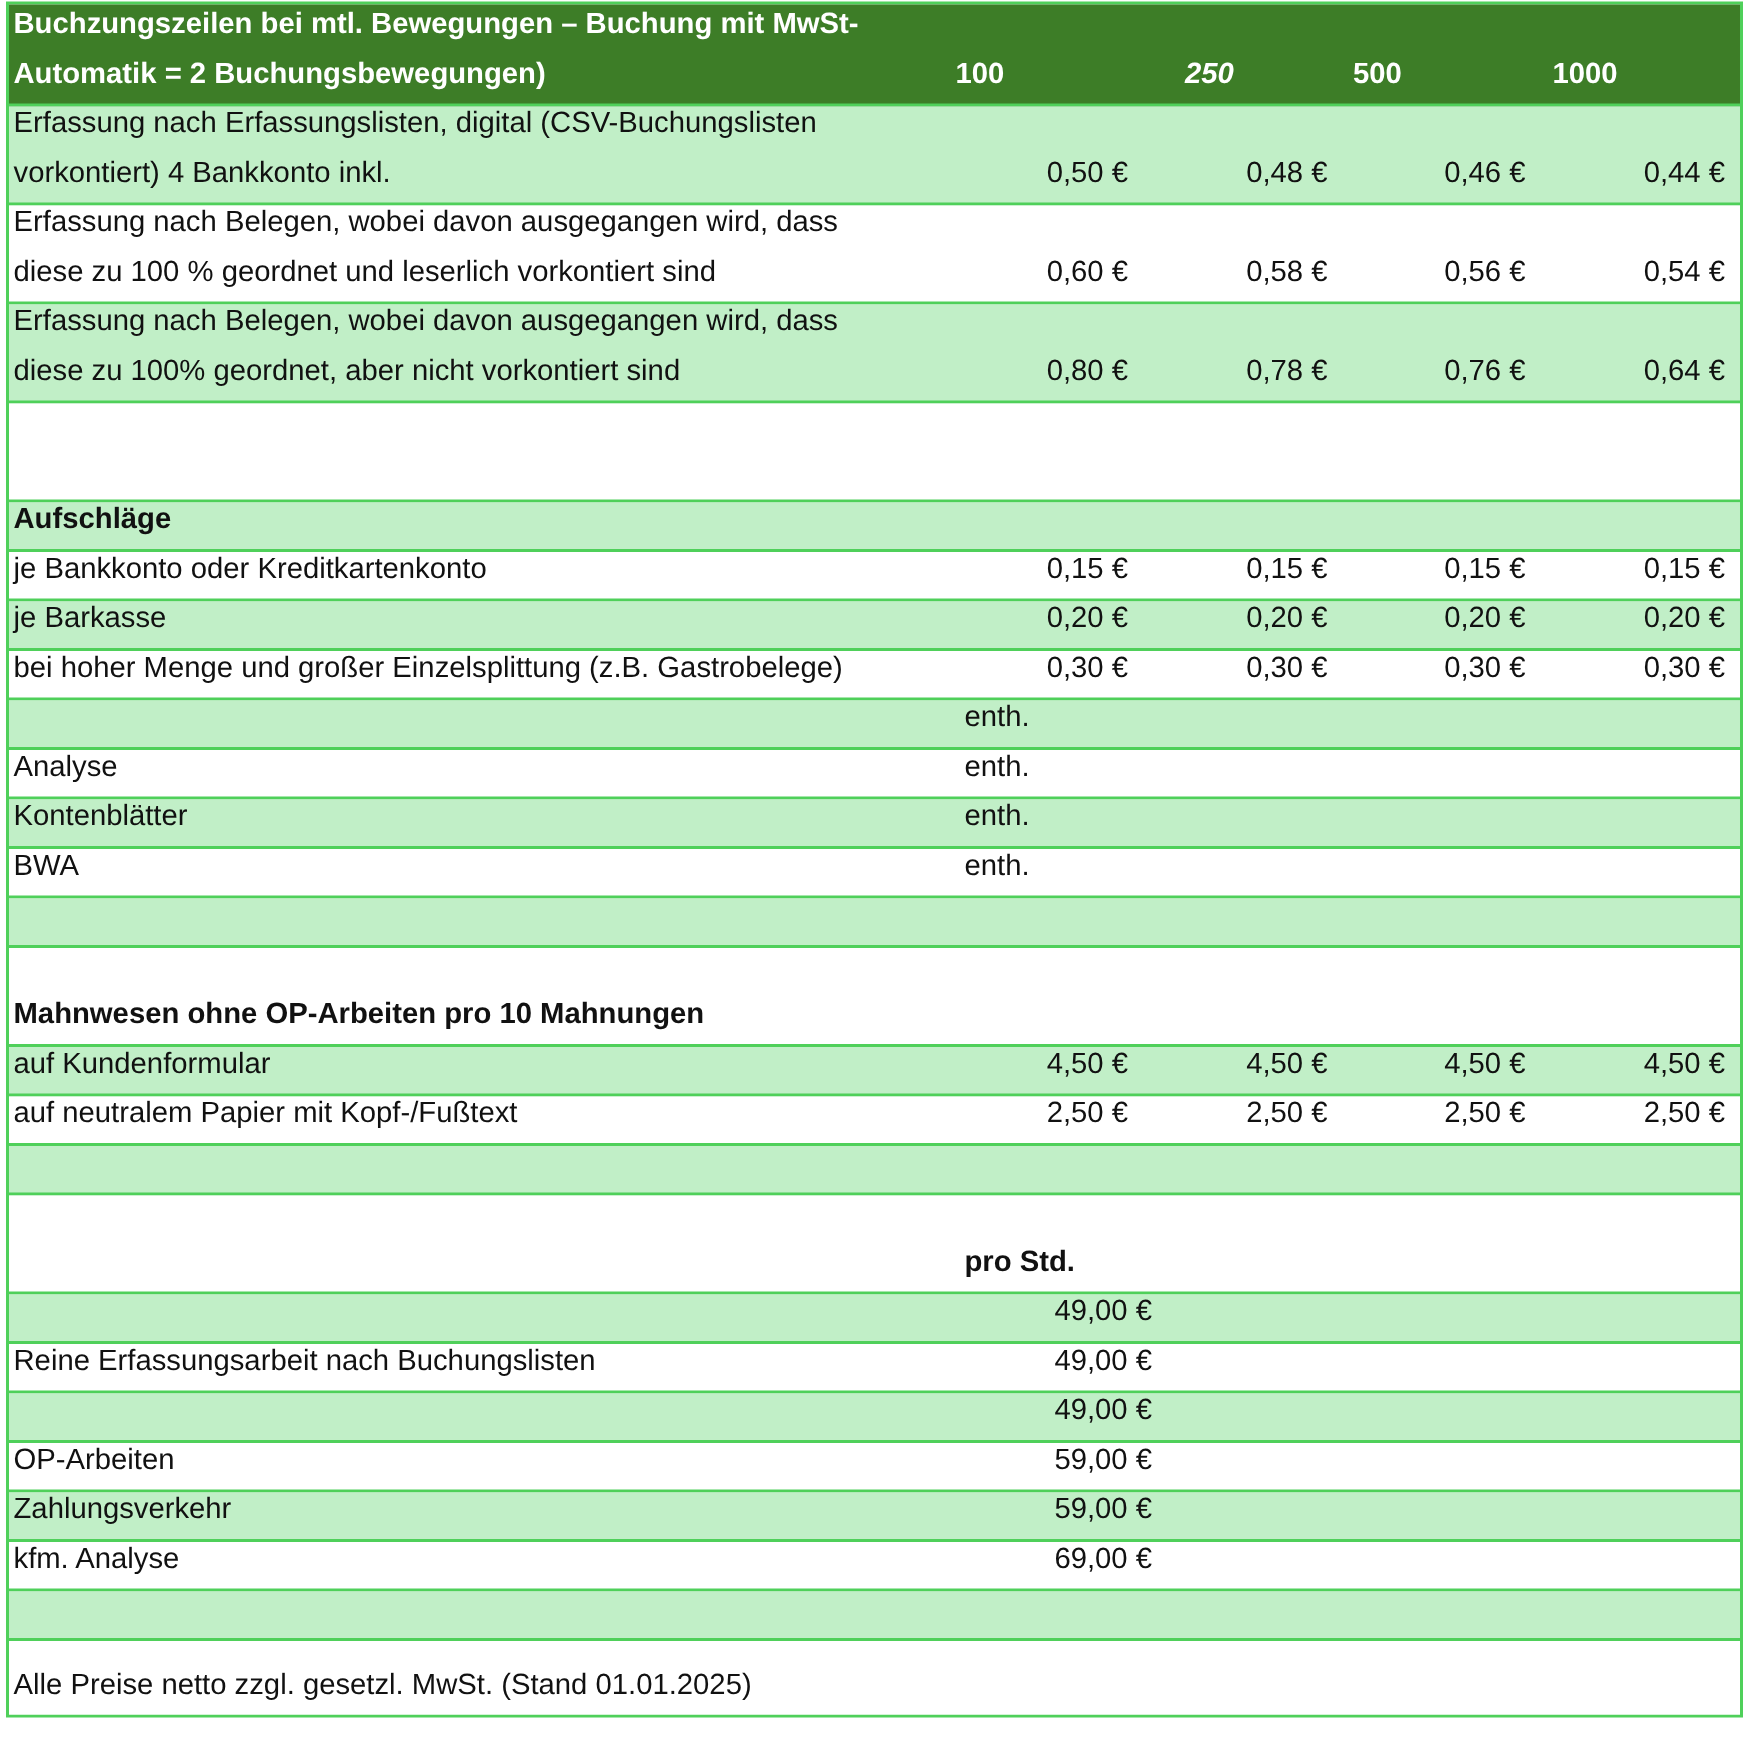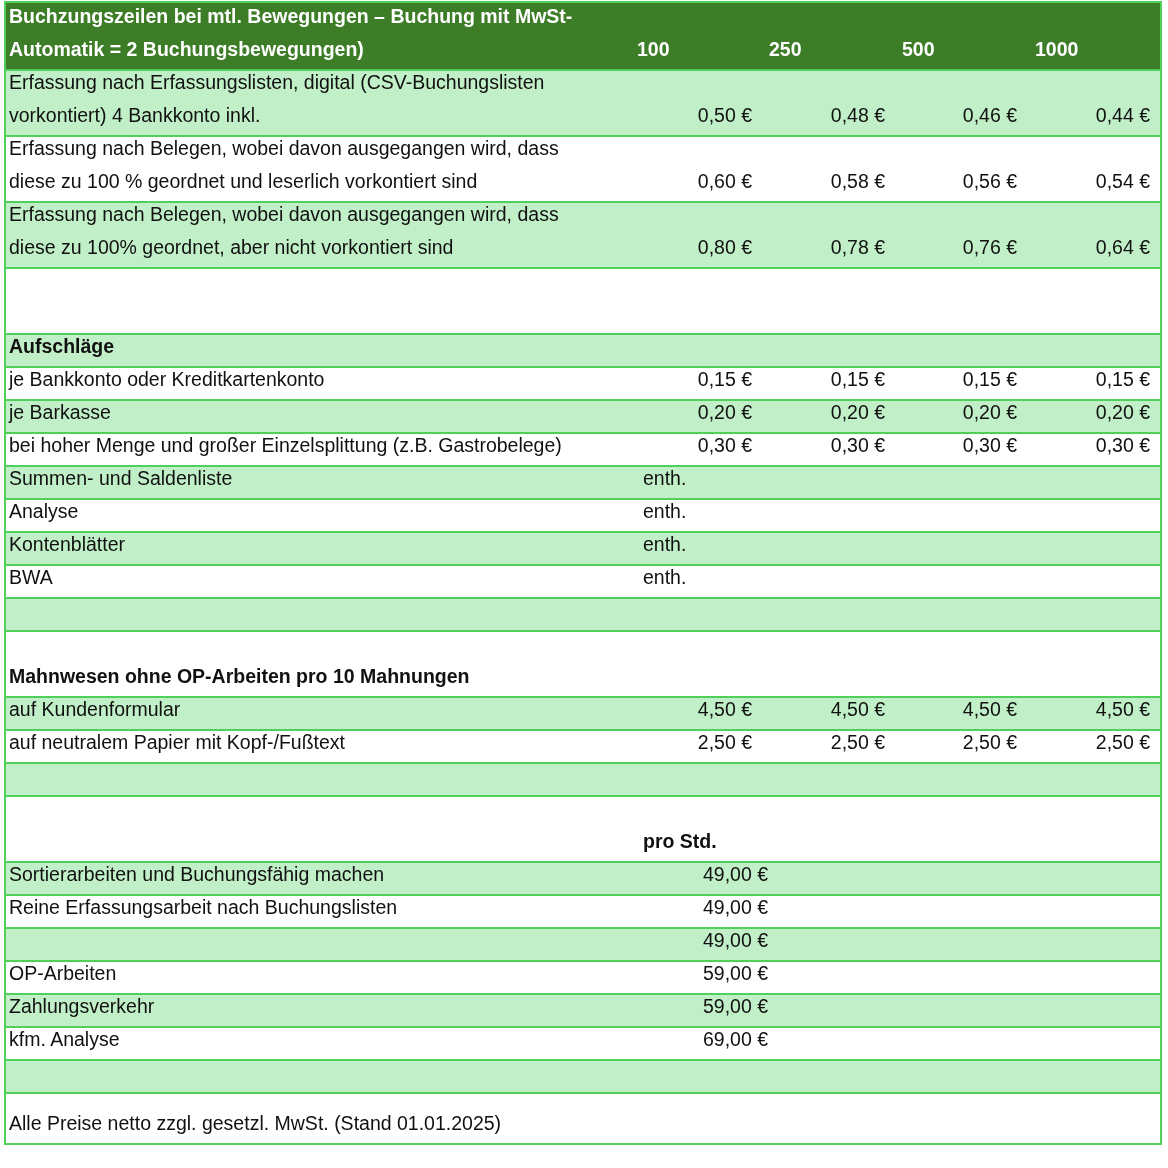--- a/index.html
+++ b/index.html
@@ -16,21 +16,21 @@
   .h15 { height: 49px; }
   .label { position: absolute; left: 3px; bottom: 3px; line-height: 33px; white-space: pre-line; }
   .bold { font-weight: bold; }
   .num { position: absolute; bottom: 3px; line-height: 33px; text-align: right; white-space: nowrap; }
   .c1 { right: 408px; }
   .c2 { right: 275px; }
   .c3 { right: 143px; }
   .c4 { right: 10px; }
   .hc { position: absolute; bottom: 3px; line-height: 33px; font-weight: bold; }
   .hc1 { left: 631px; }
-  .hc2 { left: 763px; }
+  .hc2 { left: 784px; font-style: italic; }
   .hc3 { left: 896px; text-align: center; }
   .hc4 { left: 1029px; }
   .enth { position: absolute; left: 637px; bottom: 3px; line-height: 33px; }
   .hour { position: absolute; right: 392px; bottom: 3px; line-height: 33px; }
   .prostd { position: absolute; left: 637px; bottom: 3px; line-height: 33px; font-weight: bold; }
 </style>
 </head>
 <body>
 
 <div class="sheet">
@@ -91,21 +91,20 @@
   </div>
   <div class="row white h1">
     <div class="label">bei hoher Menge und großer Einzelsplittung (z.B. Gastrobelege)</div>
     <div class="num c1">0,30 €</div>
     <div class="num c2">0,30 €</div>
     <div class="num c3">0,30 €</div>
     <div class="num c4">0,30 €</div>
   </div>
 
   <div class="row light h1">
-    <div class="label">Summen- und Saldenliste</div>
     <div class="enth">enth.</div>
   </div>
   <div class="row white h1">
     <div class="label">Analyse</div>
     <div class="enth">enth.</div>
   </div>
   <div class="row light h1">
     <div class="label">Kontenblätter</div>
     <div class="enth">enth.</div>
   </div>
@@ -133,21 +132,20 @@
     <div class="num c3">2,50 €</div>
     <div class="num c4">2,50 €</div>
   </div>
 
   <div class="row light h1"></div>
 
   <div class="row white h2">
     <div class="prostd">pro Std.</div>
   </div>
   <div class="row light h1">
-    <div class="label">Sortierarbeiten und Buchungsfähig machen</div>
     <div class="hour">49,00 €</div>
   </div>
   <div class="row white h1">
     <div class="label">Reine Erfassungsarbeit nach Buchungslisten</div>
     <div class="hour">49,00 €</div>
   </div>
   <div class="row light h1">
     <div class="hour">49,00 €</div>
   </div>
   <div class="row white h1">

